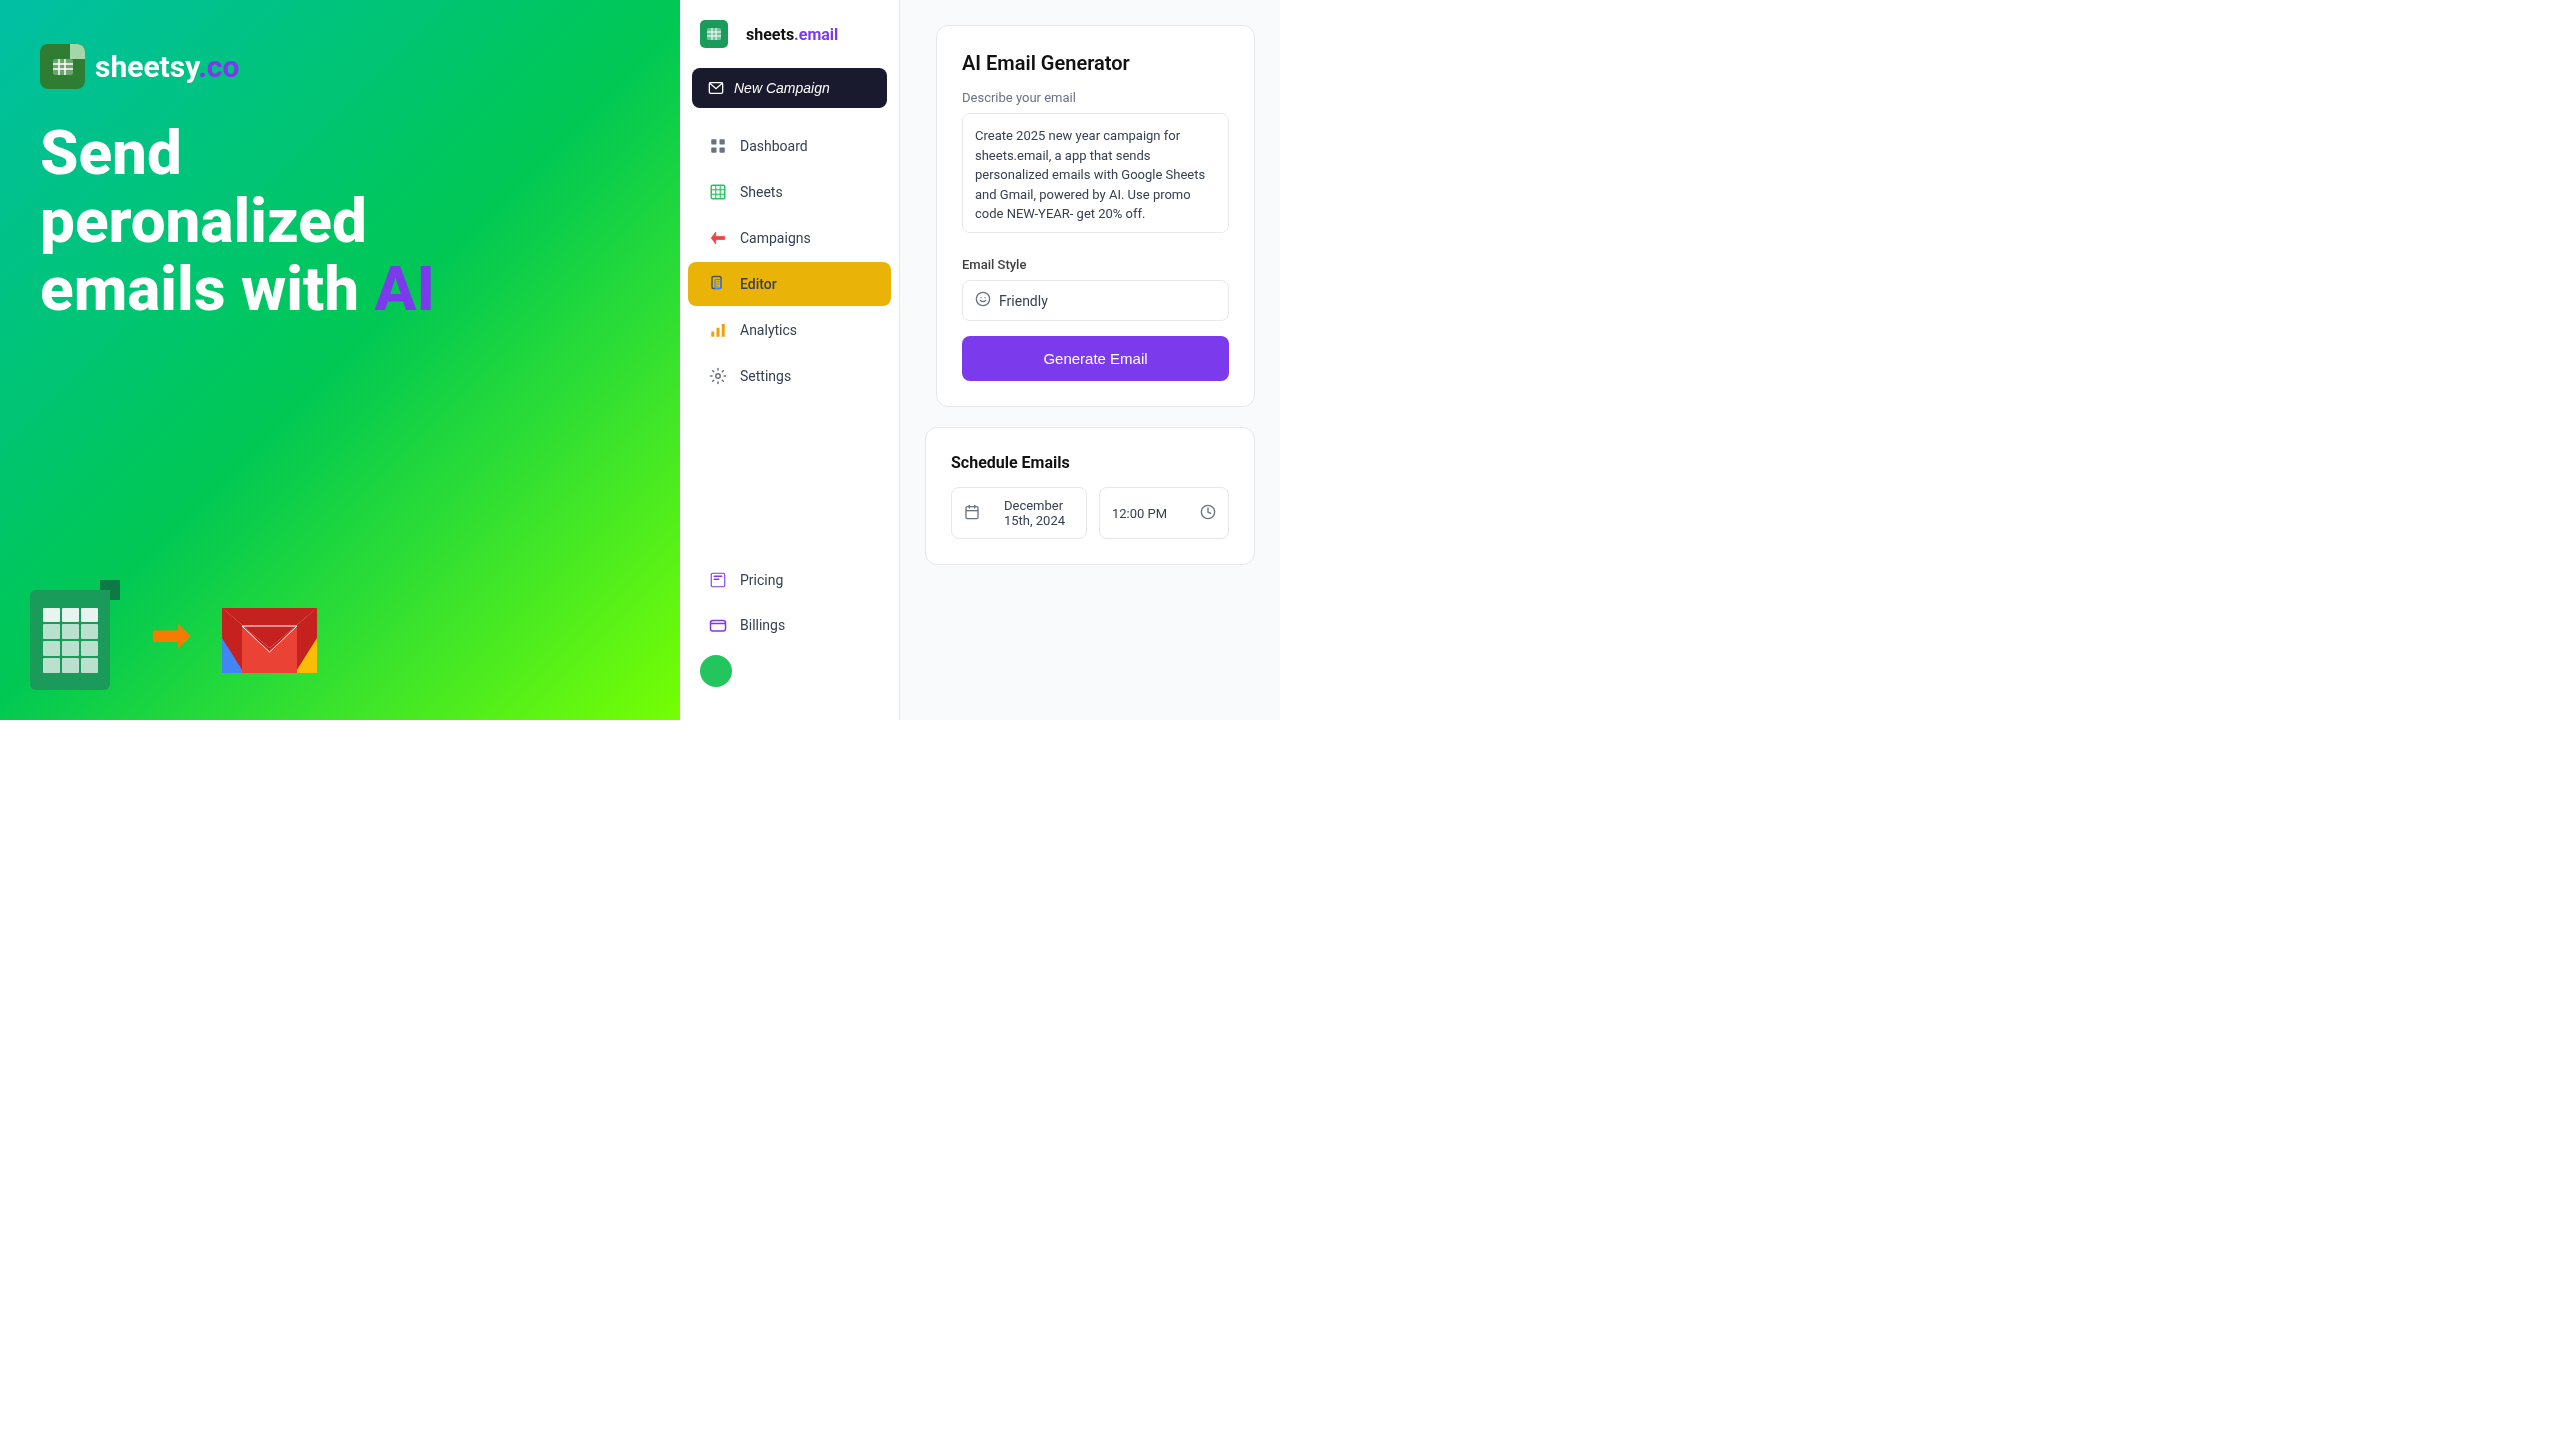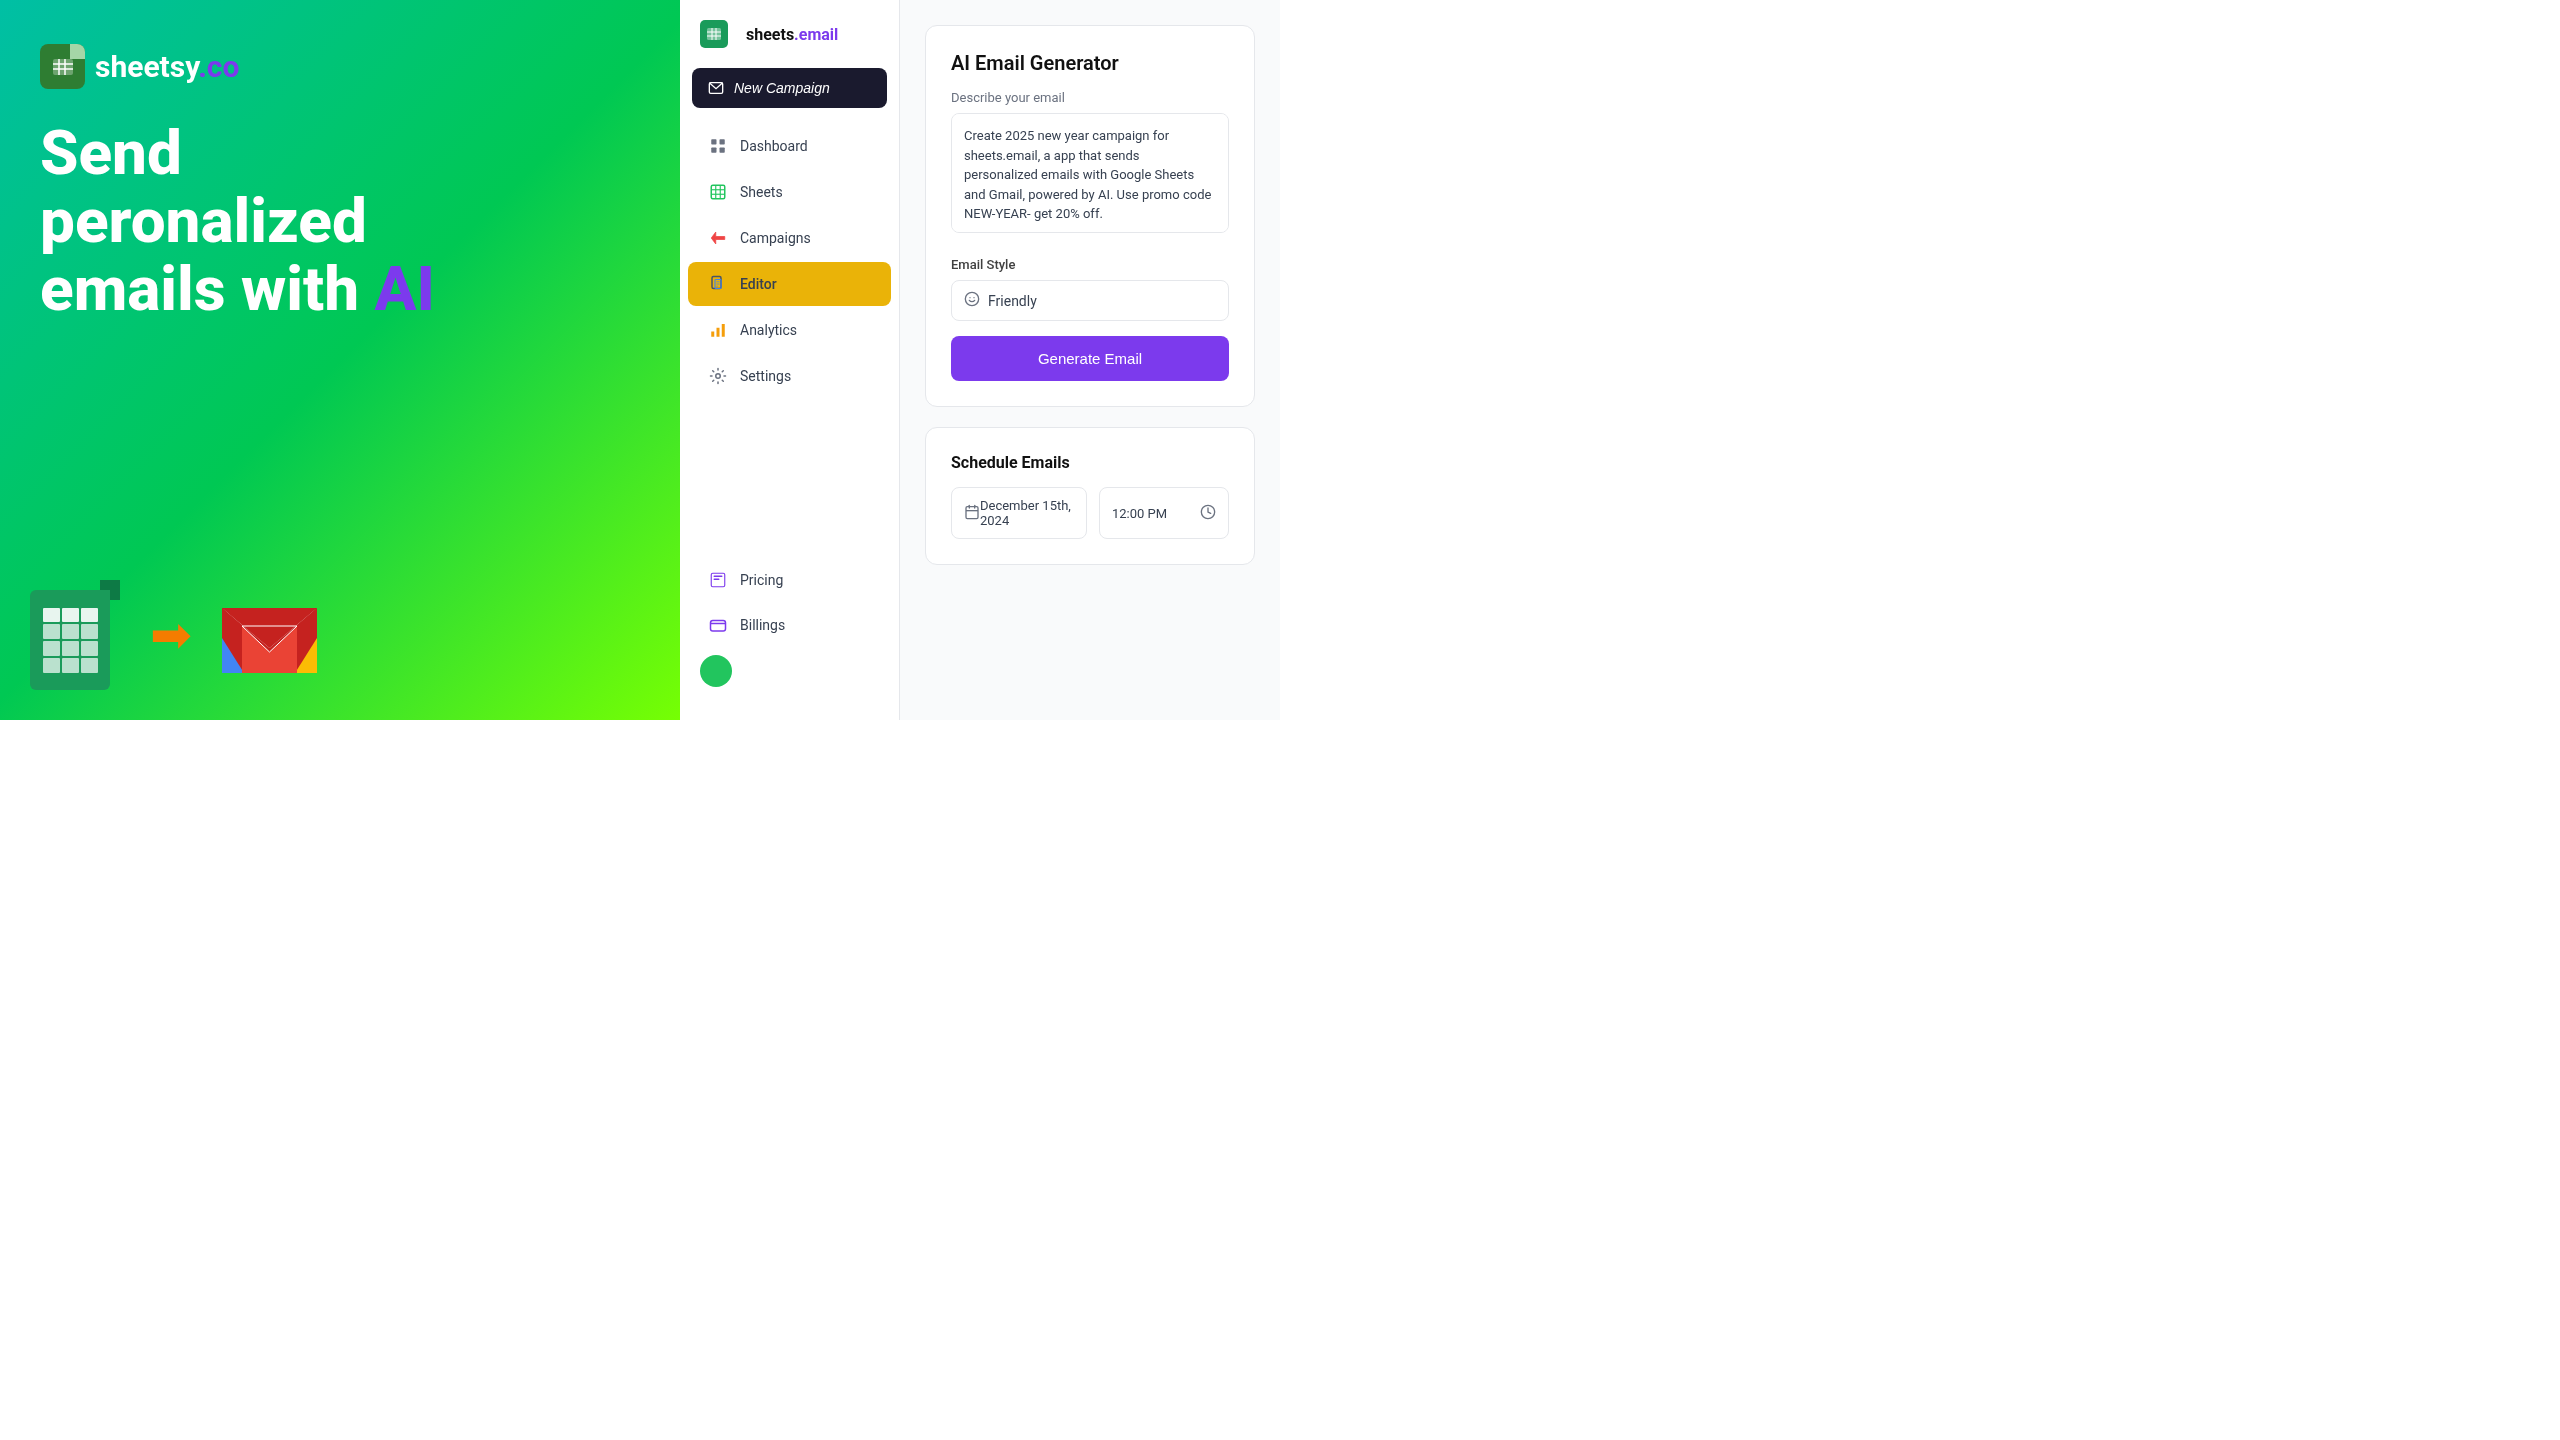--- a/index.html
+++ b/index.html
@@ -267,20 +267,21 @@
       overflow-y: auto;
       padding: 25px;
     }
 
     .ai-generator-card {
       background: white;
       border-radius: 12px;
       border: 1px solid #e5e7eb;
       padding: 25px;
       margin-bottom: 20px;
+      margin-left: 11px;
     }
 
     .ai-generator-title {
       font-size: 20px;
       font-weight: 600;
       color: #111;
       margin-bottom: 15px;
     }
 
     .describe-label {
@@ -360,21 +361,21 @@
       gap: 12px;
     }
 
     .date-input {
       flex: 1;
       border: 1px solid #e5e7eb;
       border-radius: 8px;
       padding: 10px 12px;
       display: flex;
       align-items: center;
-      gap: 0;
+      gap: 24px;
       font-size: 13px;
       color: #374151;
     }
 
     .time-input {
       width: 130px;
       border: 1px solid #e5e7eb;
       border-radius: 8px;
       padding: 10px 12px;
       display: flex;

